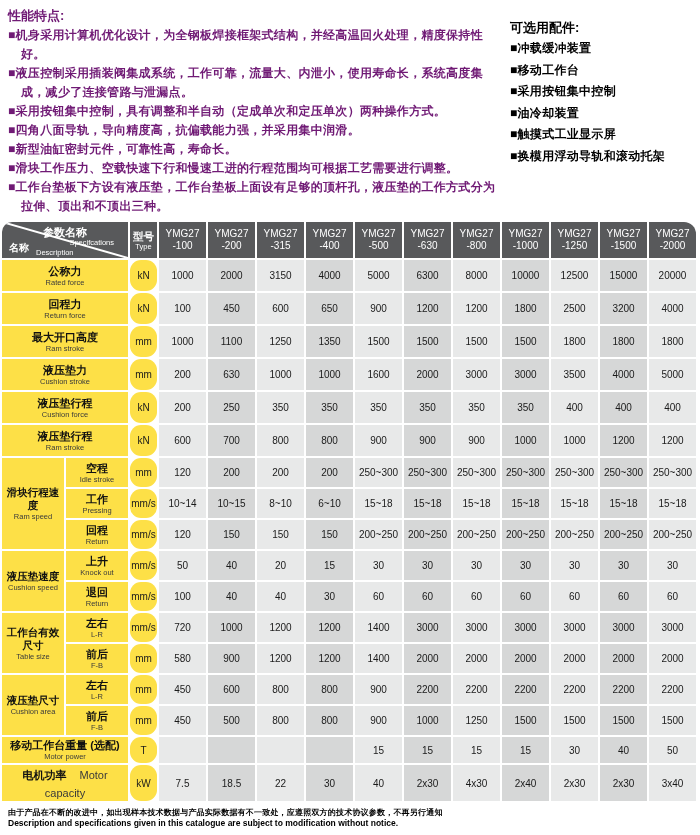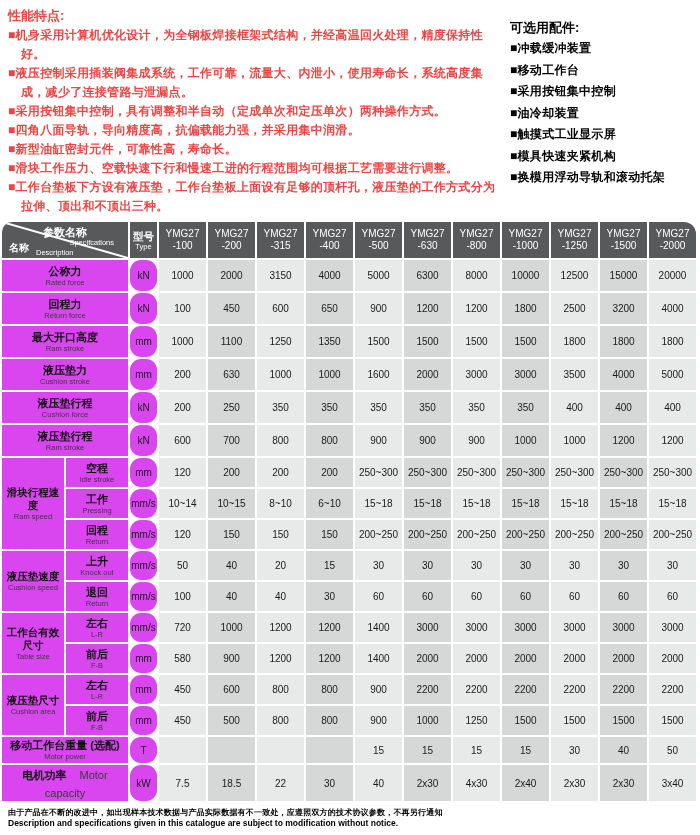--- a/index.html
+++ b/index.html
@@ -2,21 +2,21 @@
 <html><head>
 <meta charset="utf-8">
 <style>
   * { box-sizing: border-box; margin: 0; padding: 0; }
   html,body { background:#fff; }
   body { font-family: "Liberation Sans", "DejaVu Sans", sans-serif; }
   .page { width:700px; height:835px; background:#fff; overflow:hidden; position:relative; }
 
   
   .top { display:flex; padding:6px 6px 0 8px; }
-  .features { width:488px; color:#ef4444; }
+  .features { width:488px; color:#701a75; }
   .features .title { font-size:13px; font-weight:bold; line-height:20px; }
   .features ul, .acc ul { list-style:none; }
   .features li { font-size:12px; font-weight:bold; line-height:19px;
                  padding-left:13px; text-indent:-13px; letter-spacing:0.3px; }
   .acc { flex:1; padding-left:14px; }
   .acc .title { font-size:13px; font-weight:bold; line-height:20px;margin-top:12px; }
   .acc li { font-size:12px; font-weight:bold; line-height:21.5px; letter-spacing:0.3px; }
 
   
   table { border-collapse:separate; border-spacing:2px; margin:4px 0 0 0;
@@ -33,21 +33,21 @@
   .c-bot-en{ position:absolute; bottom:1px; left:34px; font-size:7.5px; font-weight:normal; }
   th.typecol .zh { display:block; font-size:10.5px; font-weight:bold; line-height:12px; }
   th.typecol .en { display:block; font-size:7.5px; line-height:9px; }
   th.model { font-size:10px; line-height:12px; }
   th.model.lastcol { border-radius:0 12px 0 0; }
 
   td { text-align:center; vertical-align:middle; color:#1a1a1a; }
   .r-main td { height:31px; }
   .r-sub  td { height:29px; }
   .r-last td { height:26px; }
-  td.group-cell, td.label-cell, td.unit-cell { background:#d946ef; }
+  td.group-cell, td.label-cell, td.unit-cell { background:#fde047; }
   td .zh { font-size:11px; font-weight:bold; line-height:13px; color:#111; }
   td.group-cell .zh { font-size:10.5px; }
   td .en { font-size:7.5px; line-height:9px; color:#3a3a3a; }
   td.label-cell .en-inline { font-size:11px; color:#3a3a3a;padding-left:10px; }
   td.unit-cell { font-size:10px;border-radius:11px; }
   td.v { font-size:10px; letter-spacing:0; }
   td.v.light { background:#e8e9e9; }
   td.v.dark  { background:#d6d7d7; }
 
   
@@ -74,21 +74,20 @@
         </ul>
     </div>
     <div class="acc">
       <div class="title">可选用配件:</div>
       <ul>
           <li>■冲载缓冲装置</li>
           <li>■移动工作台</li>
           <li>■采用按钮集中控制</li>
           <li>■油冷却装置</li>
           <li>■触摸式工业显示屏</li>
-          <li>■模具快速夹紧机构</li>
           <li>■换模用浮动导轨和滚动托架</li>
         </ul>
     </div>
   </div>
 
   <table>
       <colgroup>
         <col style="width: 62px;">
         <col style="width: 62px;">
         <col style="width: 27px;">

